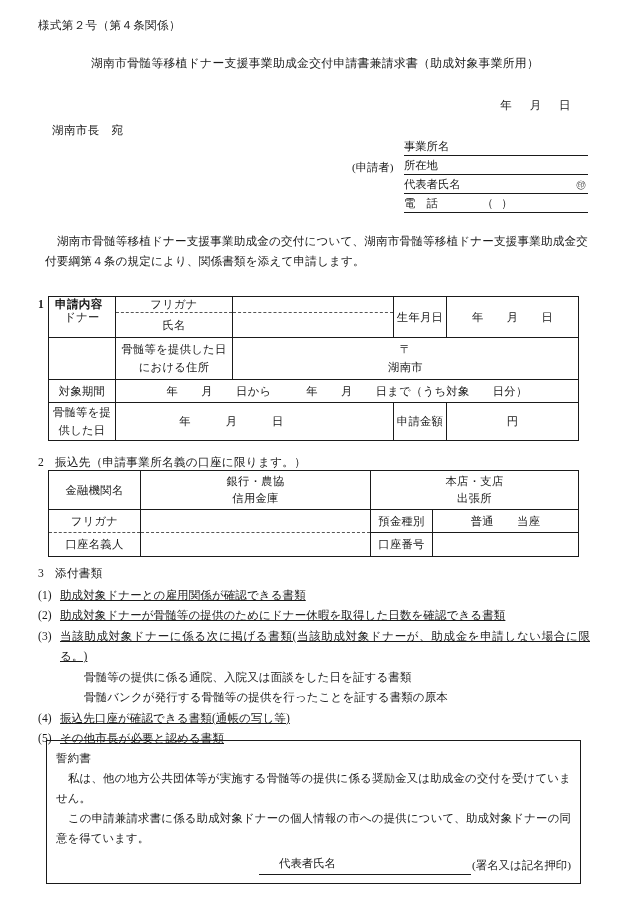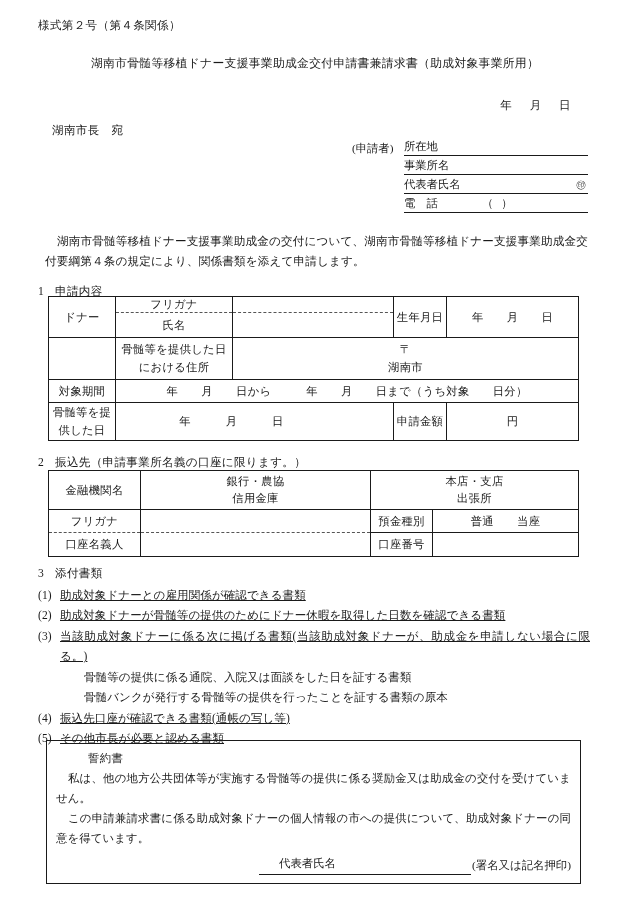--- a/index.html
+++ b/index.html
@@ -188,21 +188,21 @@
     position: absolute;
     left: 46px;
     top: 740px;
     width: 535px;
     border: 1px solid #1a1a1a;
     box-sizing: border-box;
     padding: 7px 9px 8px 9px;
     font-size: 11.4px;
     line-height: 1.76;
   }
-  .pledge .ttl { letter-spacing: 0.3px; margin-left: 32px; }
+  .pledge .ttl { letter-spacing: 0.3px; }
   .pledge p {
     margin: 0;
     text-indent: 12px;
     text-align: justify;
     letter-spacing: 0.1px;
   }
   .pledge .sig {
     margin-top: 5px;
     display: flex;
     justify-content: flex-end;
@@ -230,29 +230,29 @@
   <div class="date-line">
     <span class="g">年</span>
     <span class="g">月</span>
     <span class="g">日</span>
   </div>
 
   <div class="addressee">湖南市長　宛</div>
 
   <div class="applicant">
     <div class="aline">
+      <span class="pre empty">&nbsp;</span>
+      <span class="fld">
+        <span class="lbl">事業所名</span>
+      </span>
+    </div>
+    <div class="aline">
       <span class="pre">(申請者)</span>
       <span class="fld">
         <span class="lbl">所在地</span>
-      </span>
-    </div>
-    <div class="aline">
-      <span class="pre empty">&nbsp;</span>
-      <span class="fld">
-        <span class="lbl">事業所名</span>
       </span>
     </div>
     <div class="aline">
       <span class="pre empty">&nbsp;</span>
       <span class="fld">
         <span class="lbl">代表者氏名</span>
         <span class="seal">㊞</span>
       </span>
     </div>
     <div class="aline">
@@ -261,21 +261,21 @@
         <span class="lbl">電　話</span>
         <span class="paren">
           <span>（</span><span>）</span>
         </span>
       </span>
     </div>
   </div>
 
   <div class="body-para">湖南市骨髄等移植ドナー支援事業助成金の交付について、湖南市骨髄等移植ドナー支援事業助成金交付要綱第４条の規定により、関係書類を添えて申請します。</div>
 
-  <div class="sec-head" style="left:38px; top:284px;">
+  <div class="sec-head" style="left:38px; top:297px;font-weight:bold;">
     <span class="num">1</span><span>申請内容</span>
   </div>
 
   <table class="frm" id="tbl-donor">
     <colgroup>
       <col style="width:67px">
       <col style="width:117px">
       <col style="width:161px">
       <col style="width:53px">
       <col style="width:132px">

